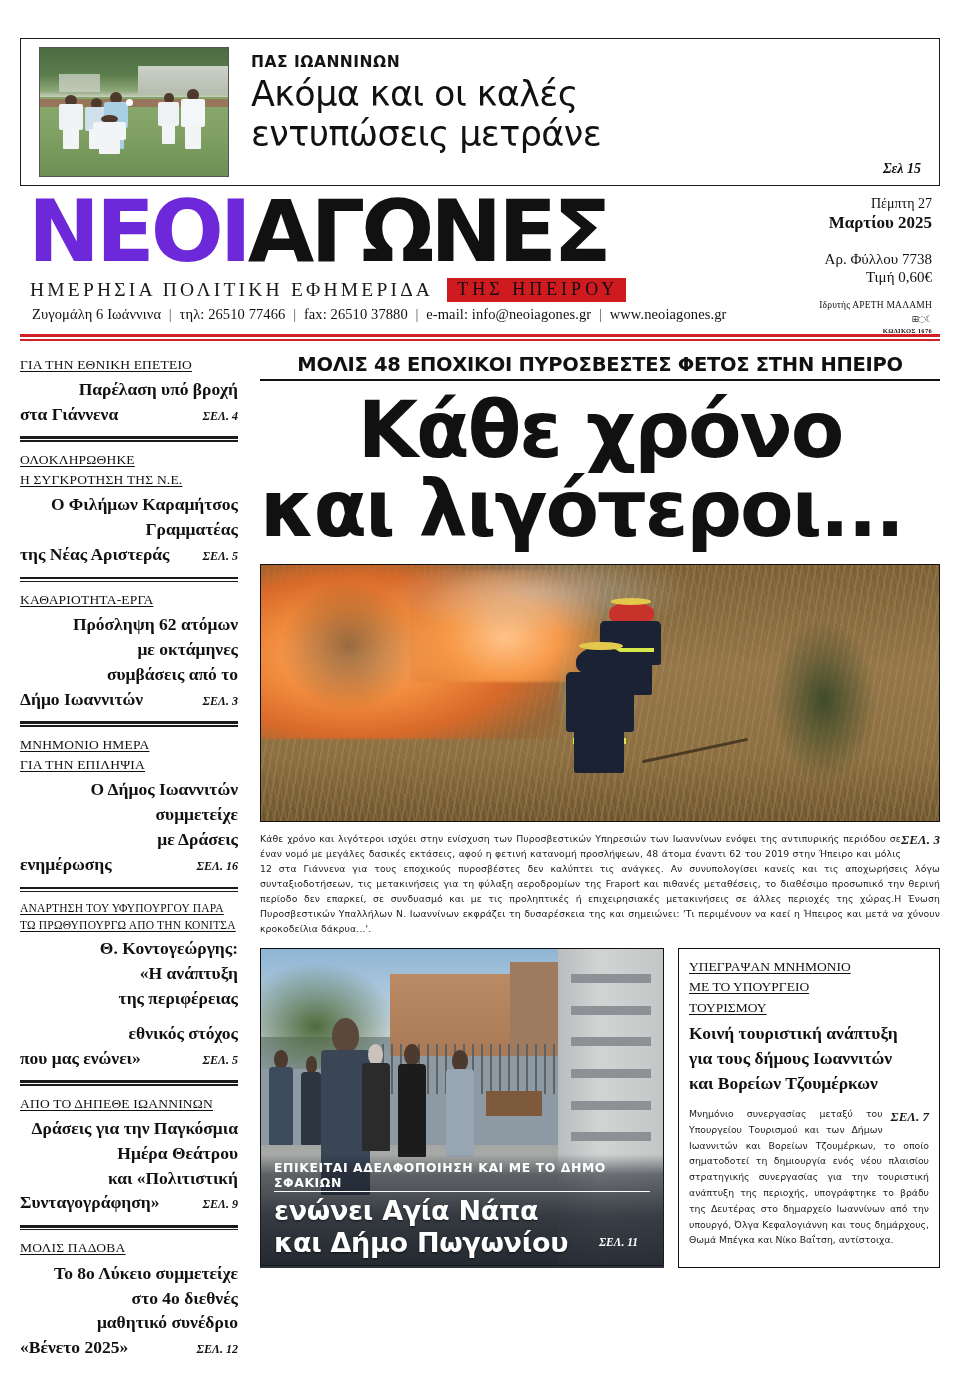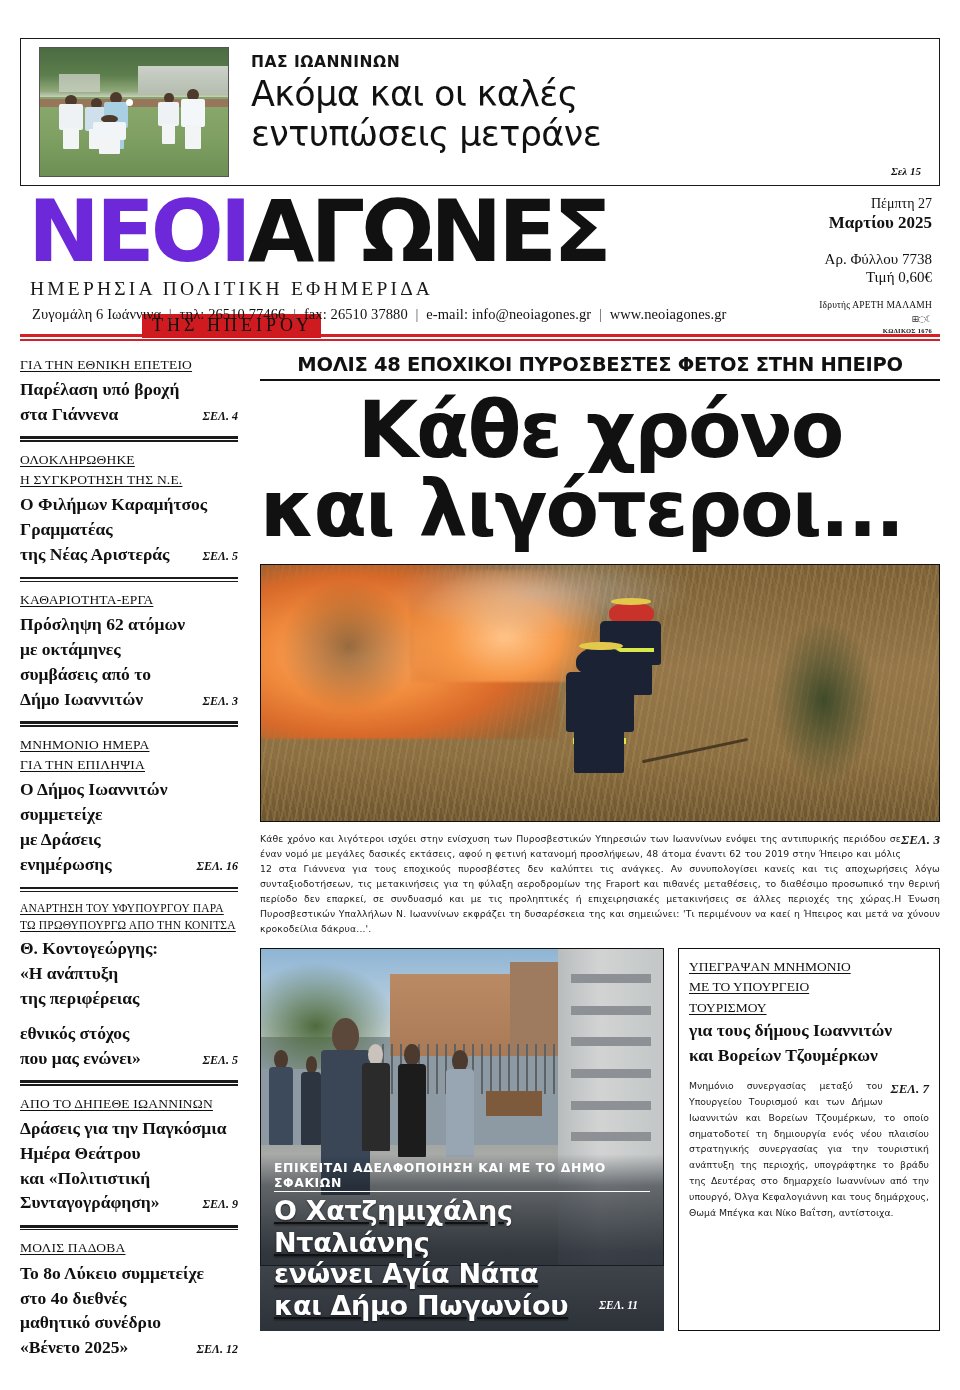--- a/index.html
+++ b/index.html
@@ -54,35 +54,35 @@
     color:#141414; margin-bottom:4px;
   }
   .teaser-head {
     font-family:"DejaVu Sans", sans-serif;
     font-weight:normal; font-size:35px; line-height:1.14;
     letter-spacing:-0.6px; color:#111;
   }
   .teaser-sel {
     position:absolute; right:18px; bottom:8px;
     font-family:"Liberation Serif", serif;
-    font-style:italic; font-weight:bold; font-size:11px;
+    font-style:italic; font-weight:bold; font-size:14px;
   }
 
   
   .masthead { position:relative; margin-top:6px; height:140px; }
   .logo-wrap { position:absolute; left:8px; top:0; }
   .logo {
     font-family:"DejaVu Sans", sans-serif;
     font-weight:bold; font-size:86px; line-height:0.92;
     letter-spacing:-4px;
     white-space:nowrap;
   }
   .logo .neoi { color:#6d28d9; }
   .logo .agones { color:#111; }
-  .subtitle-row { position:absolute; left:10px; top:86px; display:flex; align-items:center; gap:14px;flex-direction:column; }
+  .subtitle-row { position:absolute; left:10px; top:86px; display:flex; align-items:center; gap:14px; }
   .subtitle {
     font-family:"Liberation Serif", serif;
     font-size:19.5px; letter-spacing:3.2px; color:#1a1a1a;
   }
   .region-badge {
     background:#cf1a20; color:#111;
     font-family:"Liberation Serif", serif;
     font-size:18px; letter-spacing:4px; font-weight:normal;
     padding:1px 8px 2px 10px;
   }
@@ -123,20 +123,21 @@
   .brief-kicker {
     font-family:"Liberation Serif", serif;
     font-size:13.5px; letter-spacing:.2px;
     text-decoration:underline; text-underline-offset:2px;
     line-height:1.5;
   }
   .brief-title {
     font-family:"Liberation Serif", serif;
     font-weight:bold; font-size:17.5px; line-height:1.42;
     margin-top:2px;
+    text-align:right;
   }
   .brief-line { display:flex; align-items:baseline; justify-content:space-between; gap:6px; }
   .brief-sel {
     font-family:"Liberation Serif", serif;
     font-style:italic; font-weight:bold; font-size:12px;
     white-space:nowrap; padding-left:6px;
   }
   .divider { margin:4px 0 6px 0; }
   .divider .d1 { height:2.5px; background:#1a1a1a; }
   .divider .d2 { height:1.5px; background:#fff; }
@@ -567,35 +568,35 @@
             </div>
             <div class="pers" style="left:34%;top:30%;width:7%;height:36%;">
               <div class="h"></div>
                 <div class="b" style="background:#1c1c1c;"></div>
             </div>
             <div class="pers" style="left:46%;top:32%;width:7%;height:34%;">
               <div class="h"></div>
                 <div class="b" style="background:#98a5b2;"></div>
             </div>
           </div>
-          <div class="photo-overlay" style="position:relative;margin-top:-112px;text-decoration:underline;">
+          <div class="photo-overlay" style="position:relative;margin-top:-112px;">
             <div class="po-kicker">ΕΠΙΚΕΙΤΑΙ ΑΔΕΛΦΟΠΟΙΗΣΗ ΚΑΙ ΜΕ ΤΟ ΔΗΜΟ ΣΦΑΚΙΩΝ</div>
             <div class="po-headrow">
-              <div class="po-head">Ο  Χατζημιχάλης Νταλιάνης</div>
               <div class="po-head">ενώνει Αγία Νάπα</div>
               <div class="po-head">και Δήμο Πωγωνίου</div>
               <div class="po-sel">ΣΕΛ. 11</div>
             </div>
           </div>
         </div>
 
         <div class="br">
           <div class="br-kicker">ΥΠΕΓΡΑΨΑΝ ΜΝΗΜΟΝΙΟ</div>
           <div class="br-kicker">ΜΕ ΤΟ ΥΠΟΥΡΓΕΙΟ</div>
           <div class="br-kicker">ΤΟΥΡΙΣΜΟΥ</div>
+          <div class="br-title">Κοινή τουριστική ανάπτυξη</div>
           <div class="br-title" style="margin-top:0">για τους δήμους Ιωαννιτών</div>
           <div class="br-title" style="margin-top:0">και Βορείων Τζουμέρκων</div>
           <div class="br-body">
             <span class="sel-inline">ΣΕΛ. 7</span><span>Μνημόνιο συνεργασίας μεταξύ του Υπουργείου Τουρισμού και των Δήμων Ιωαννιτών και Βορείων Τζουμέρκων, το οποίο σηματοδοτεί τη δημιουργία ενός νέου πλαισίου στρατηγικής συνεργασίας για την τουριστική ανάπτυξη της περιοχής, υπογράφτηκε το βράδυ της Δευτέρας στο δημαρχείο Ιωαννίνων από την υπουργό, Όλγα Κεφαλογιάννη και τους δημάρχους, Θωμά Μπέγκα και Νίκο Βαΐτση, αντίστοιχα.</span>
           </div>
         </div>
 
       </div>
     </div>
   </div>

